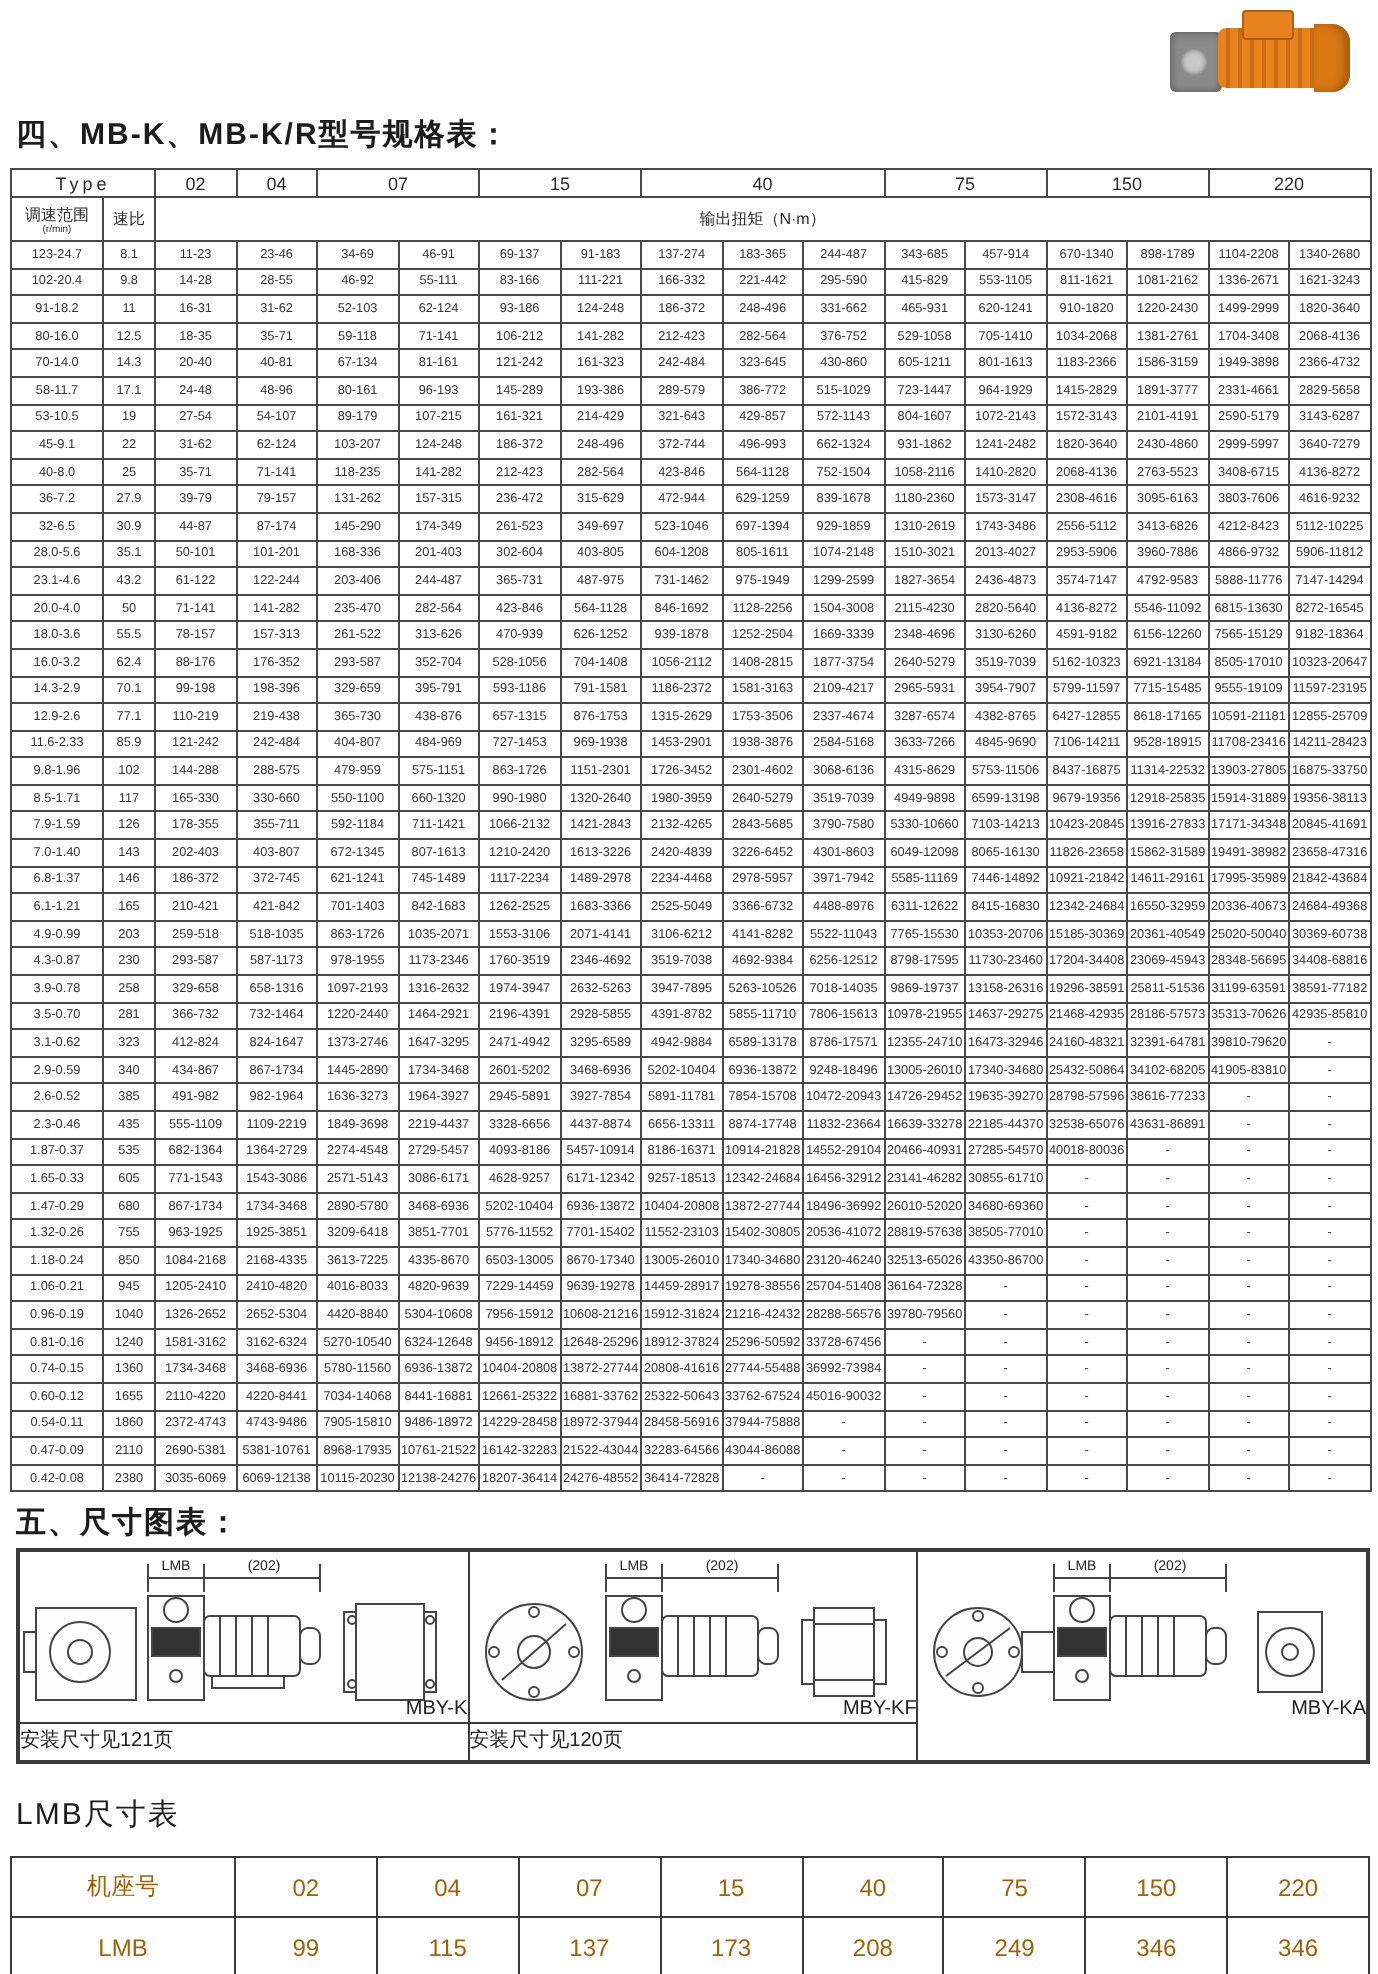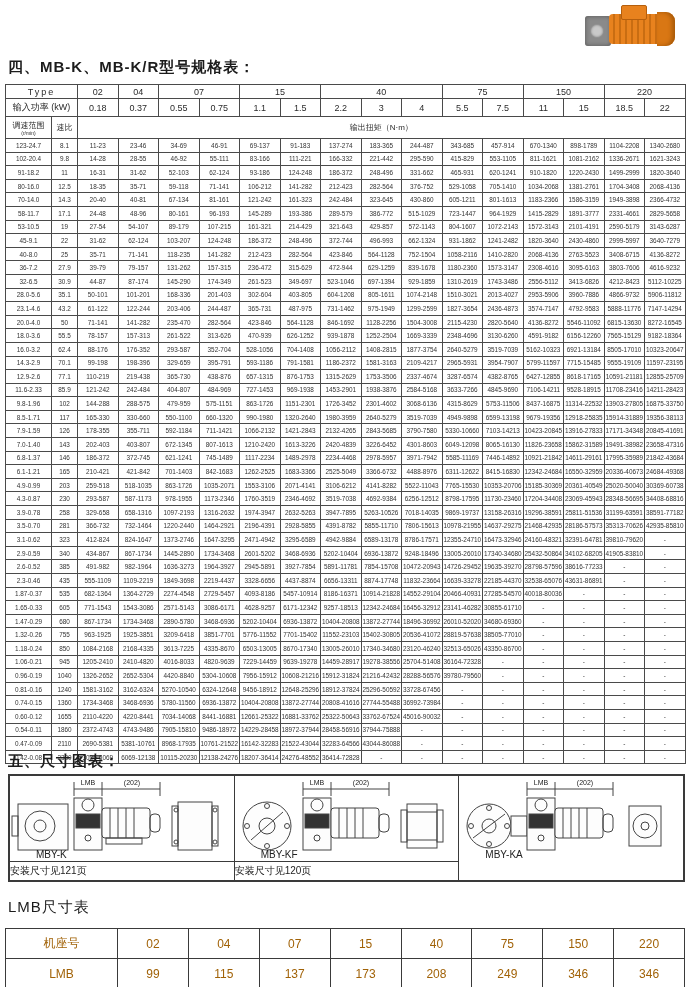--- a/index.html
+++ b/index.html
@@ -31,21 +31,21 @@
   .rngsub{font-size:5px;display:block;line-height:4px;}
 
   .note{position:absolute;left:8px;top:726px;font-size:13px;}
 
   .title5{position:absolute;left:8px;top:752px;font-size:15px;font-weight:bold;letter-spacing:1px;}
 
   
   .diagbox{position:absolute;left:8px;top:774px;width:673px;height:104px;border:2px solid #3a3a3a;display:flex;}
   .panel{position:relative;flex:1;border-right:1px solid #3a3a3a;}
   .panel:last-child{border-right:none;}
-  .panel .model{position:absolute;left:0;right:0;bottom:20px;text-align:left;font-size:10px;color:#222;padding-left:26px;}
+  .panel .model{position:absolute;left:0;right:0;bottom:20px;text-align:right;font-size:10px;color:#222;padding-left:26px;}
   .panel .cap{position:absolute;left:0;right:0;bottom:0;height:18px;border-top:1px solid #3a3a3a;
               font-size:10px;line-height:18px;padding-left:0;color:#222;}
   .panel svg{position:absolute;left:0;top:0;}
   .dimlbl{font-size:7px;fill:#222;}
 
   
   .lmbtitle{position:absolute;left:8px;top:898px;font-size:15px;letter-spacing:1px;}
   .lmb{position:absolute;left:5px;top:928px;width:680px;height:54px;border-collapse:collapse;table-layout:fixed;}
   .lmb td{border:1px solid #3a3a3a;text-align:center;font-size:12px;height:27px;color:#a16207;}
   .lmb col.first{width:112px;}
@@ -88,38 +88,20 @@
       <tr class="trow">
         <th colspan="2" class="typelbl">Type</th>
       <th colspan="1">02</th>
           <th colspan="1">04</th>
           <th colspan="2">07</th>
           <th colspan="2">15</th>
           <th colspan="3">40</th>
           <th colspan="2">75</th>
           <th colspan="2">150</th>
           <th colspan="2">220</th>
-        </tr>
-      <tr class="prow" id="power-row">
-        <th colspan="2">输入功率 (kW)</th>
-      <th>0.18</th>
-          <th>0.37</th>
-          <th>0.55</th>
-          <th>0.75</th>
-          <th>1.1</th>
-          <th>1.5</th>
-          <th>2.2</th>
-          <th>3</th>
-          <th>4</th>
-          <th>5.5</th>
-          <th>7.5</th>
-          <th>11</th>
-          <th>15</th>
-          <th>18.5</th>
-          <th>22</th>
         </tr>
       <tr class="hrow">
         <th>
           <span>调速范围</span>
           <span class="rngsub">(r/min)</span>
         </th>
         <th>速比</th>
         <th colspan="15">输出扭矩（N·m）</th>
       </tr>
     </thead>

